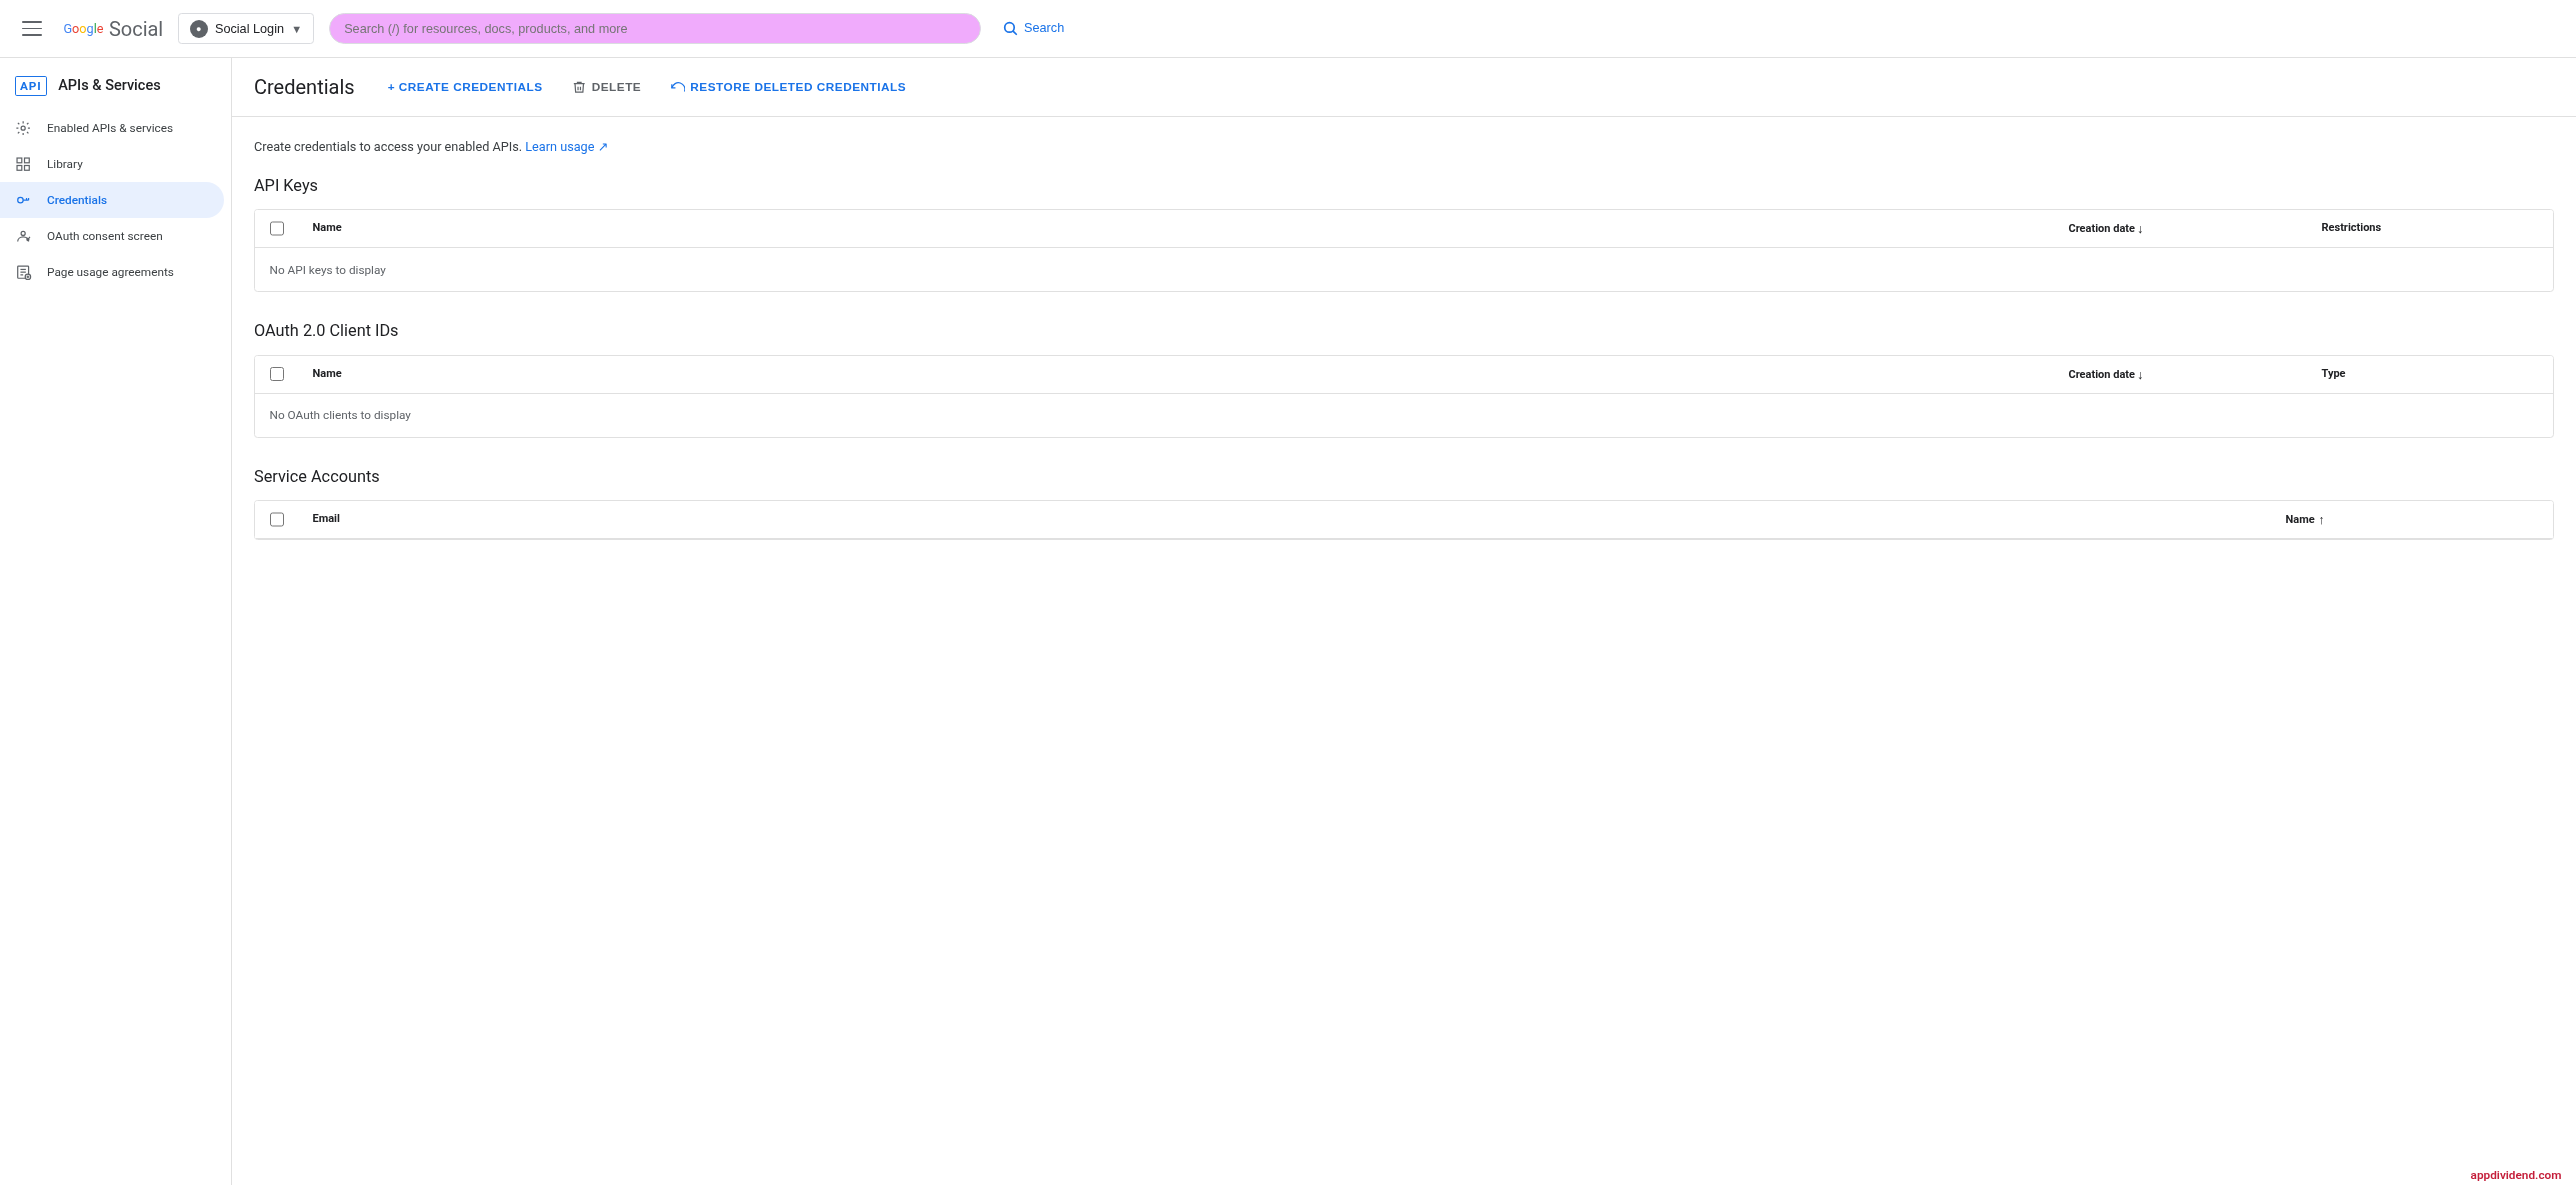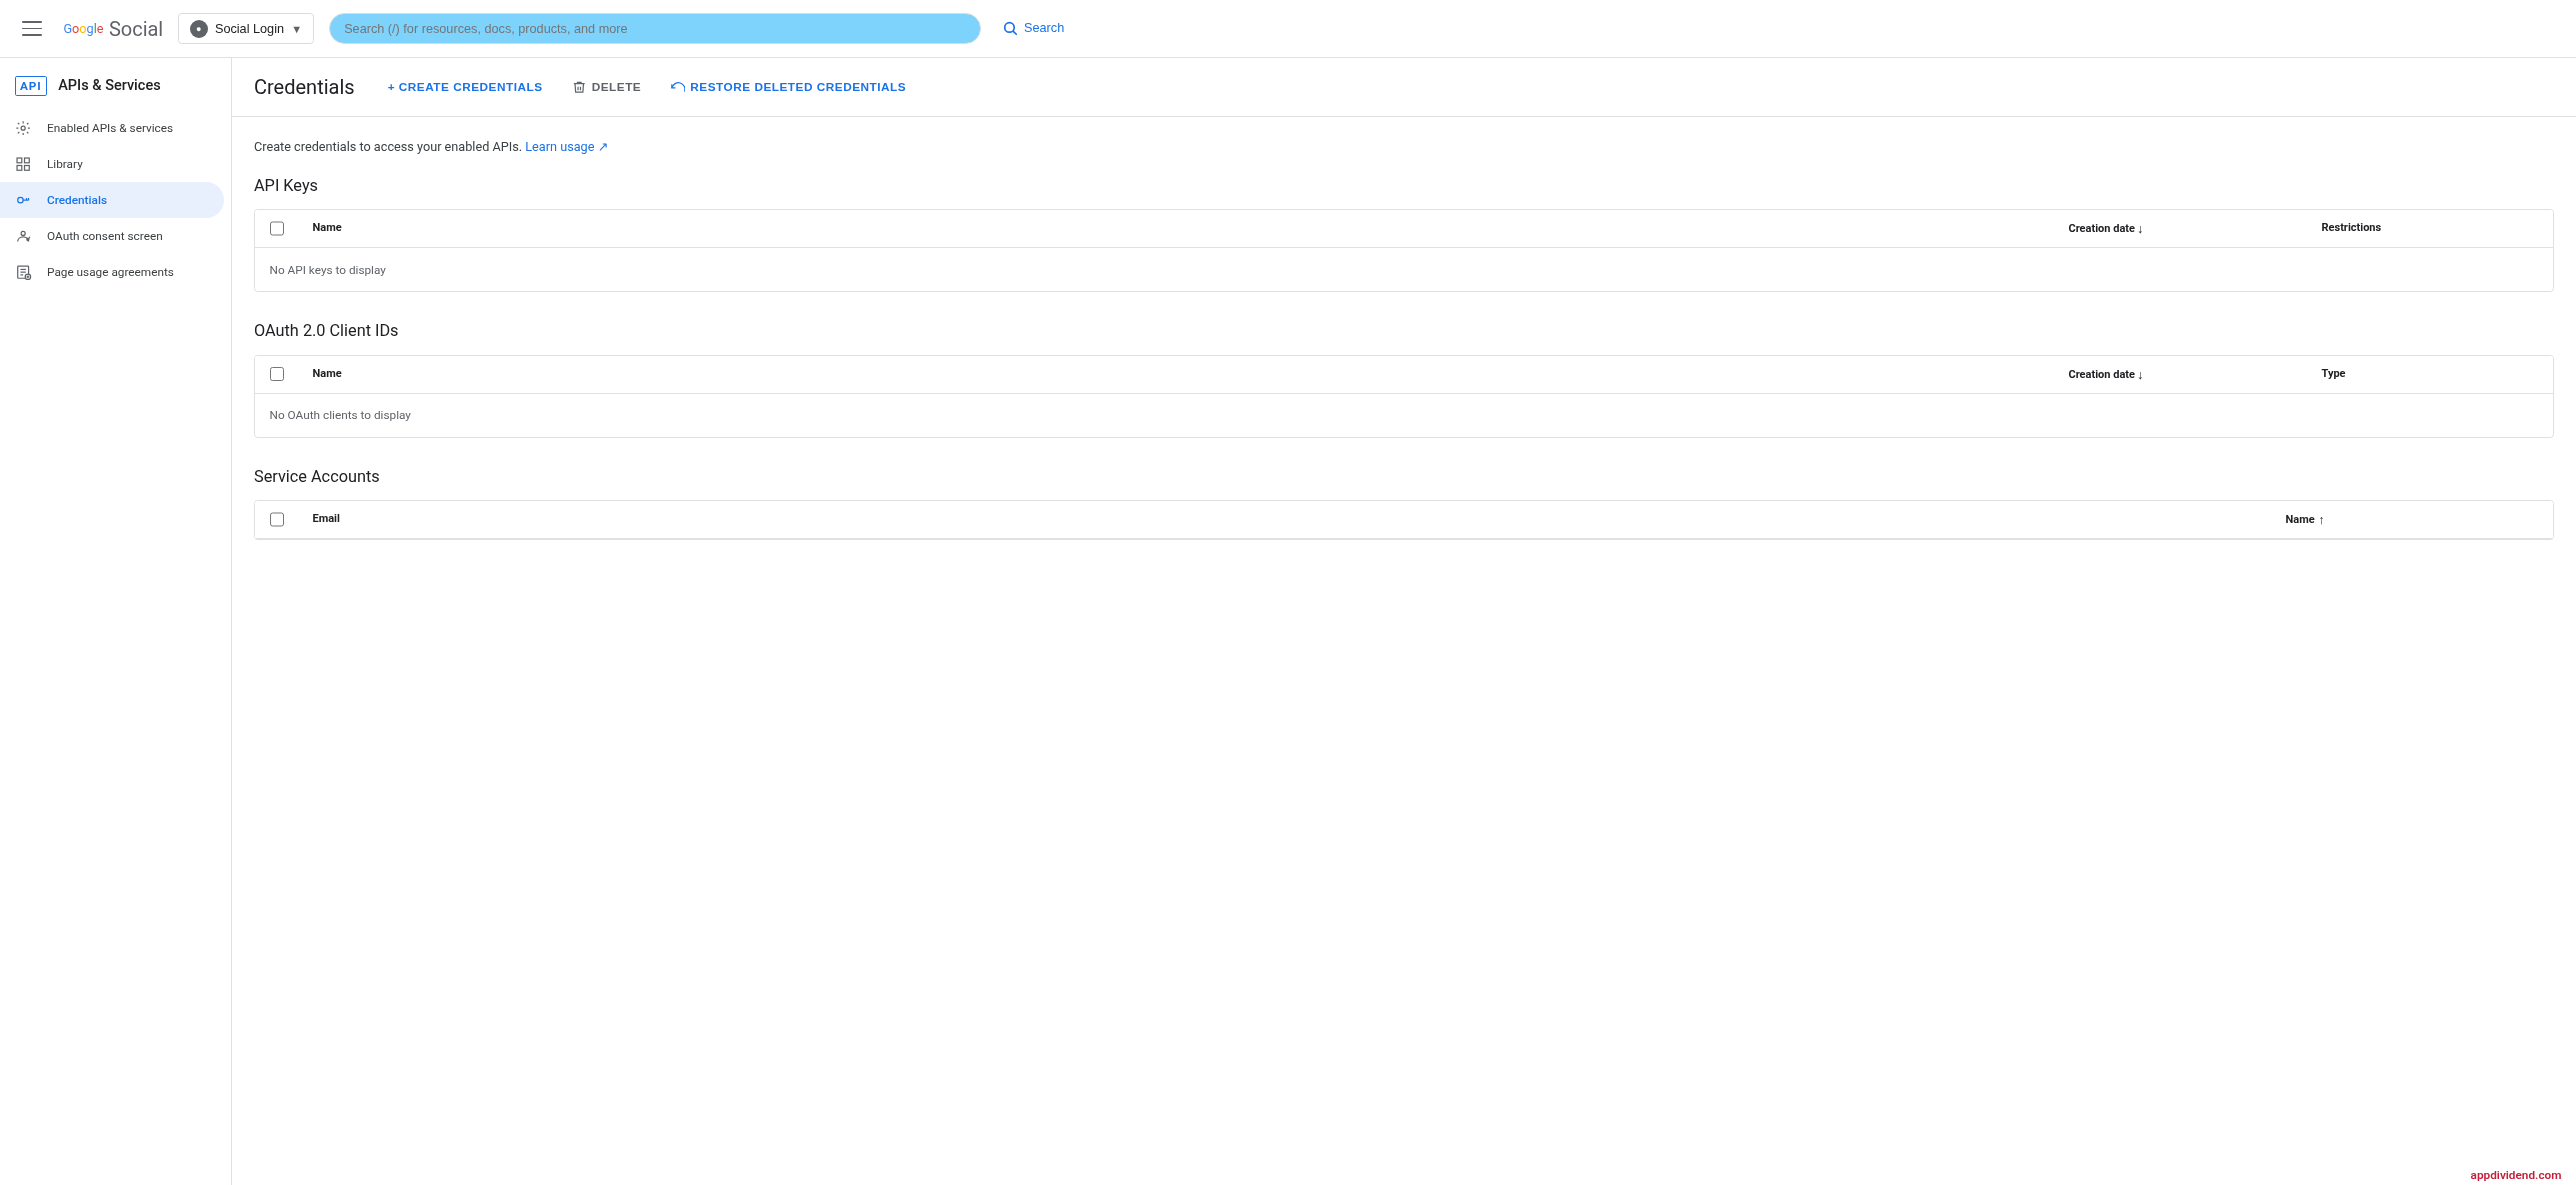--- a/index.html
+++ b/index.html
@@ -74,21 +74,21 @@
       font-size: 11px;
     }
     .search-bar {
       flex: 1;
       display: flex;
       align-items: center;
       border: 0.9px solid #dadce0;
       border-radius: 22px;
       padding: 7.2px 14.5px;
       gap: 7.2px;
-      background: #7dd3fc;
+      background: #f0abfc;
       max-width: 652px;
     }
     .search-bar input {
       border: none;
       background: transparent;
       flex: 1;
       font-size: 12.7px;
       color: #5f6368;
       outline: none;
       width: 100%;

